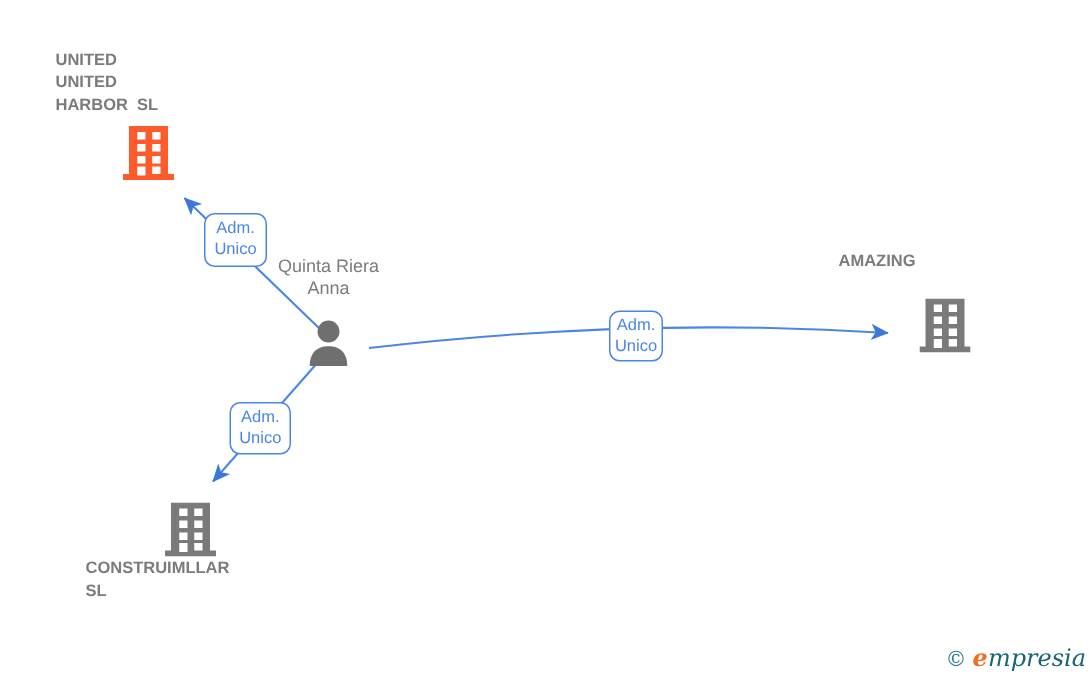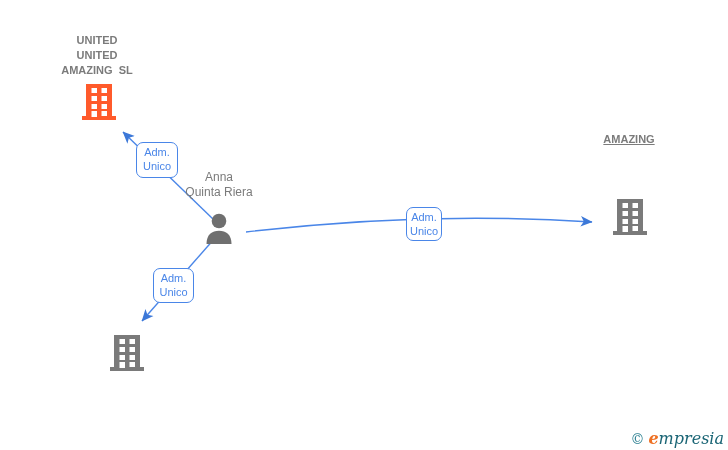--- a/index.html
+++ b/index.html
@@ -19,21 +19,21 @@
     left: 0; top: 0;
     width: 728px; height: 450px;
     z-index: 1;
   }
 
   .node { position: absolute; z-index: 2; }
 
   .company-label {
     position: absolute;
     z-index: 2;
-    text-align: center;
+    text-align: left;
     font-size: 11px;
     font-weight: bold;
     color: #7b7b7b;
     line-height: 15px;
   }
   .company-label span { display: block; white-space: pre; }
 
   .person-label {
     position: absolute;
     z-index: 2;
@@ -94,40 +94,40 @@
       </marker>
     </defs>
     <path d="M214 220 L123 132" stroke="#4a86e8" stroke-width="1.4" fill="none" marker-end="url(#arrow)"></path>
     <path d="M246 232 Q425 211 592 222" stroke="#4a86e8" stroke-width="1.4" fill="none" marker-end="url(#arrow)"></path>
     <path d="M215 238 L142 321" stroke="#4a86e8" stroke-width="1.4" fill="none" marker-end="url(#arrow)"></path>
   </svg>
 
   <div class="company-label" style="left:37px; top:33px; width:120px;">
     <span>UNITED</span>
     <span>UNITED</span>
-    <span>AMAZING  SL</span>
+    <span>HARBOR  SL</span>
   </div>
   <div class="node icon-orange" style="left:82px; top:84px;">
     <svg width="34" height="36" viewBox="0 0 34 36">
       <rect x="0" y="32" width="34" height="4" fill="currentColor"></rect>
       <rect x="4" y="0" width="26" height="33" fill="currentColor"></rect>
       <g fill="#ffffff">
         <rect x="9.5" y="4" width="5.5" height="5"></rect>
           <rect x="19.5" y="4" width="5.5" height="5"></rect>
         <rect x="9.5" y="12" width="5.5" height="5"></rect>
           <rect x="19.5" y="12" width="5.5" height="5"></rect>
         <rect x="9.5" y="20" width="5.5" height="5"></rect>
           <rect x="19.5" y="20" width="5.5" height="5"></rect>
         <rect x="9.5" y="27" width="5.5" height="6"></rect>
           <rect x="19.5" y="27" width="5.5" height="5"></rect>
       </g>
     </svg>
   </div>
 
-  <div class="company-label" style="left:559px; top:132px; width:140px;text-decoration:underline;">
+  <div class="company-label" style="left:559px; top:167px; width:140px;">
     <span>AMAZING</span>
   </div>
   <div class="node icon-gray" style="left:613px; top:199px;">
     <svg width="34" height="36" viewBox="0 0 34 36">
       <rect x="0" y="32" width="34" height="4" fill="currentColor"></rect>
       <rect x="4" y="0" width="26" height="33" fill="currentColor"></rect>
       <g fill="#ffffff">
         <rect x="9.5" y="4" width="5.5" height="5"></rect>
           <rect x="19.5" y="4" width="5.5" height="5"></rect>
         <rect x="9.5" y="12" width="5.5" height="5"></rect>
@@ -149,24 +149,28 @@
           <rect x="19.5" y="4" width="5.5" height="5"></rect>
         <rect x="9.5" y="12" width="5.5" height="5"></rect>
           <rect x="19.5" y="12" width="5.5" height="5"></rect>
         <rect x="9.5" y="20" width="5.5" height="5"></rect>
           <rect x="19.5" y="20" width="5.5" height="5"></rect>
         <rect x="9.5" y="27" width="5.5" height="6"></rect>
           <rect x="19.5" y="27" width="5.5" height="5"></rect>
       </g>
     </svg>
   </div>
+  <div class="company-label" style="left:57px; top:372px; width:140px;">
+    <span>CONSTRUIMLLAR</span>
+    <span>SL</span>
+  </div>
 
   <div class="person-label" style="left:159px; top:170px; width:120px;">
+    <span>Quinta Riera</span>
     <span>Anna</span>
-    <span>Quinta Riera</span>
   </div>
   <div class="node icon-person" style="left:206px; top:213px;">
     <svg width="26" height="32" viewBox="0 0 26 32">
       <circle cx="13" cy="8" r="7.3" fill="currentColor"></circle>
       <path d="M0.5 31 C0.5 21.5 6 17.8 13 17.8 C20 17.8 25.5 21.5 25.5 31 Z" fill="currentColor"></path>
     </svg>
   </div>
 
   <div class="edge-label" style="left:136px; top:142px; width:42px; height:36px;">
     <span>Adm.</span>

